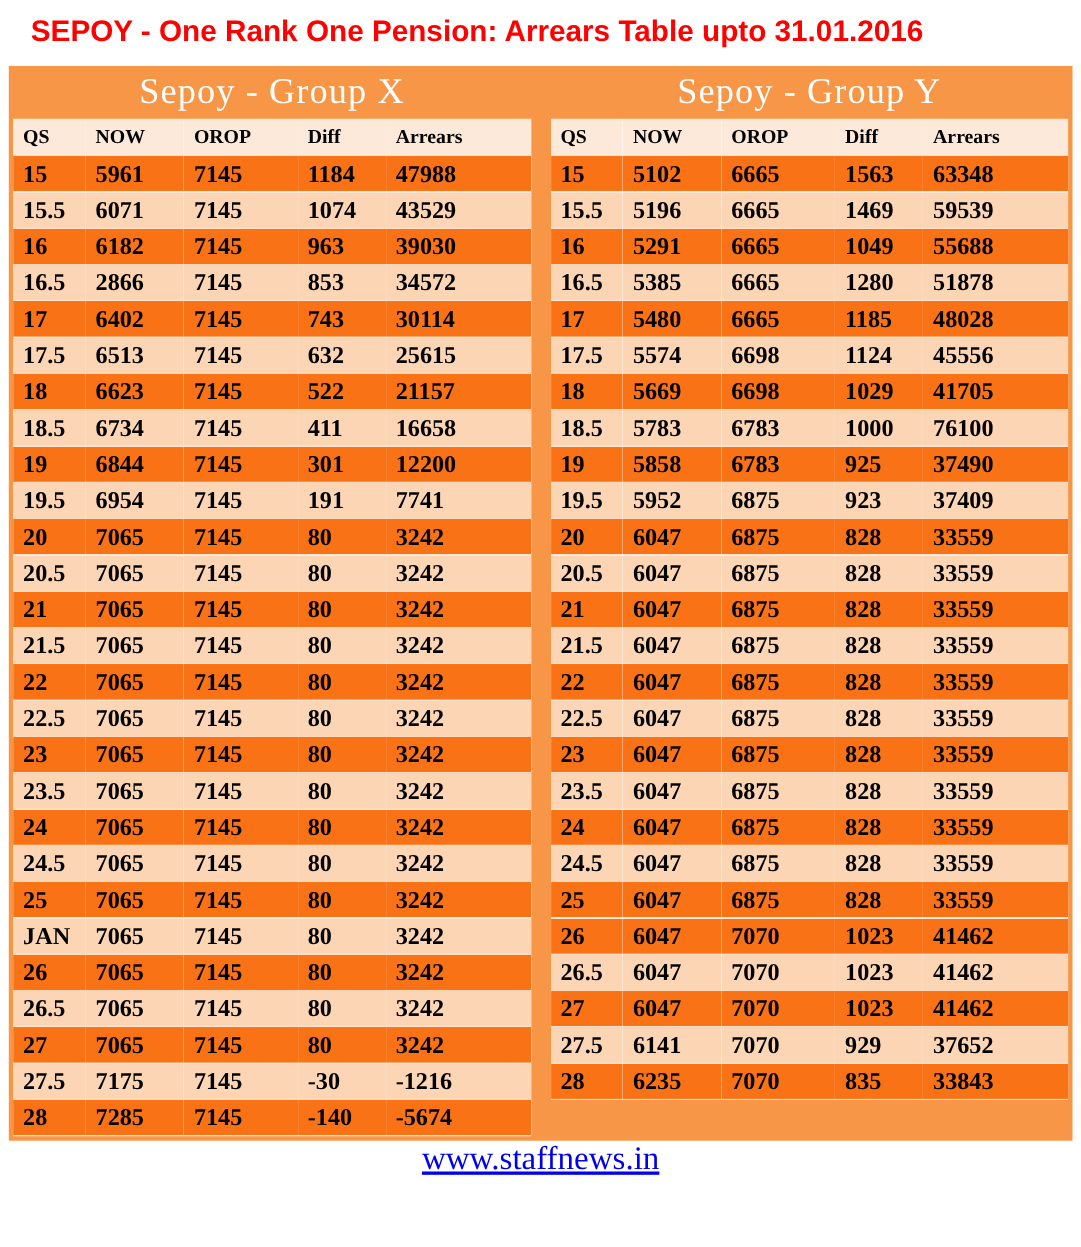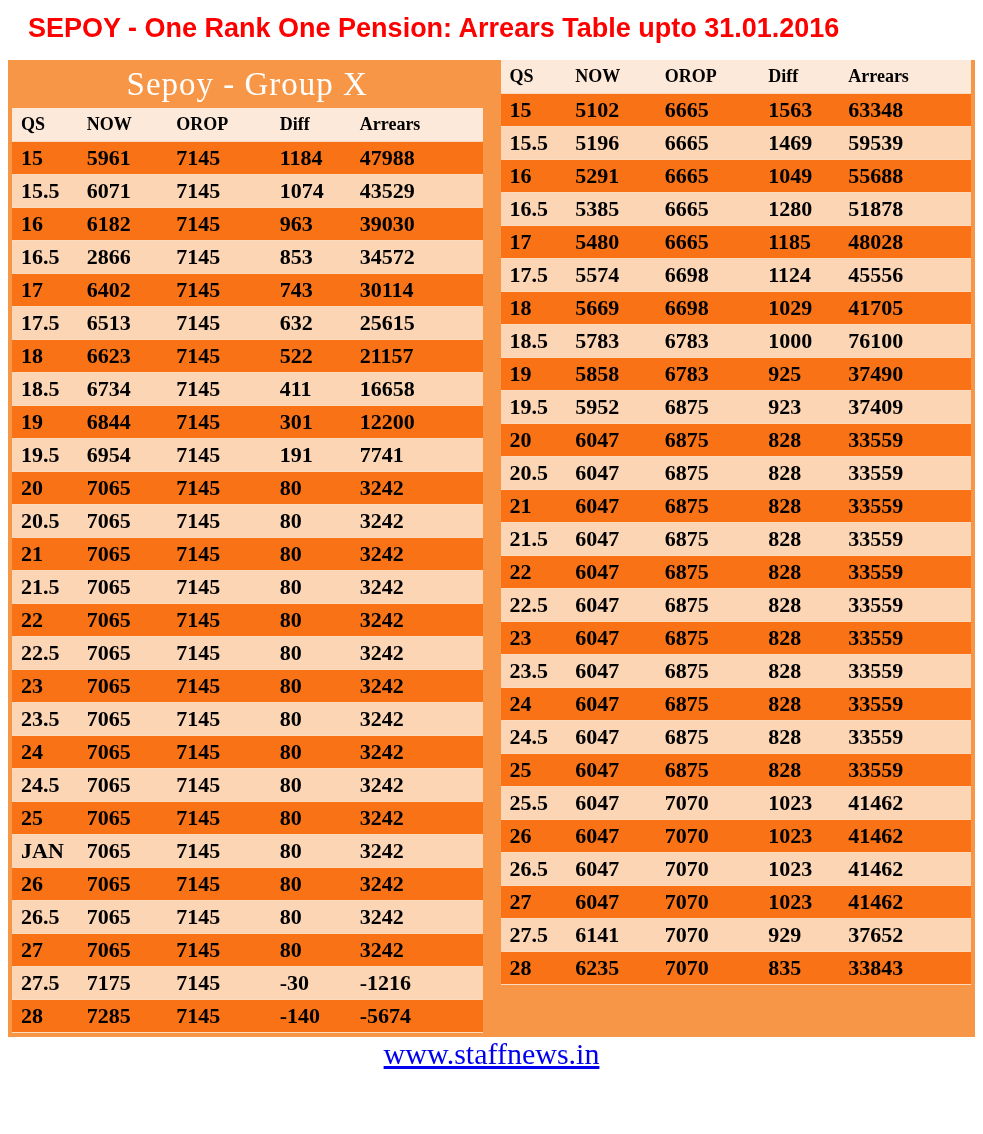--- a/index.html
+++ b/index.html
@@ -297,20 +297,21 @@
               <td class="col-1">7285</td>
               <td class="col-2">7145</td>
               <td class="col-3">-140</td>
               <td class="col-4">-5674</td>
             </tr>
           </tbody>
       </table>
     </section>
 
     <section class="group" data-table="1">
+      <div class="group-header">Sepoy - Group Y</div>
       <table class="data-table">
         <thead>
             <tr>
               <th class="col-0">QS</th>
               <th class="col-1">NOW</th>
               <th class="col-2">OROP</th>
               <th class="col-3">Diff</th>
               <th class="col-4">Arrears</th>
             </tr>
           </thead>
@@ -455,27 +456,20 @@
               <td class="col-3">828</td>
               <td class="col-4">33559</td>
             </tr>
             <tr>
               <td class="col-0">25</td>
               <td class="col-1">6047</td>
               <td class="col-2">6875</td>
               <td class="col-3">828</td>
               <td class="col-4">33559</td>
             </tr>
-            <tr class="stripe">
-              <td class="col-0">25.5</td>
-              <td class="col-1">6047</td>
-              <td class="col-2">7070</td>
-              <td class="col-3">1023</td>
-              <td class="col-4">41462</td>
-            </tr>
             <tr>
               <td class="col-0">26</td>
               <td class="col-1">6047</td>
               <td class="col-2">7070</td>
               <td class="col-3">1023</td>
               <td class="col-4">41462</td>
             </tr>
             <tr class="stripe">
               <td class="col-0">26.5</td>
               <td class="col-1">6047</td>

